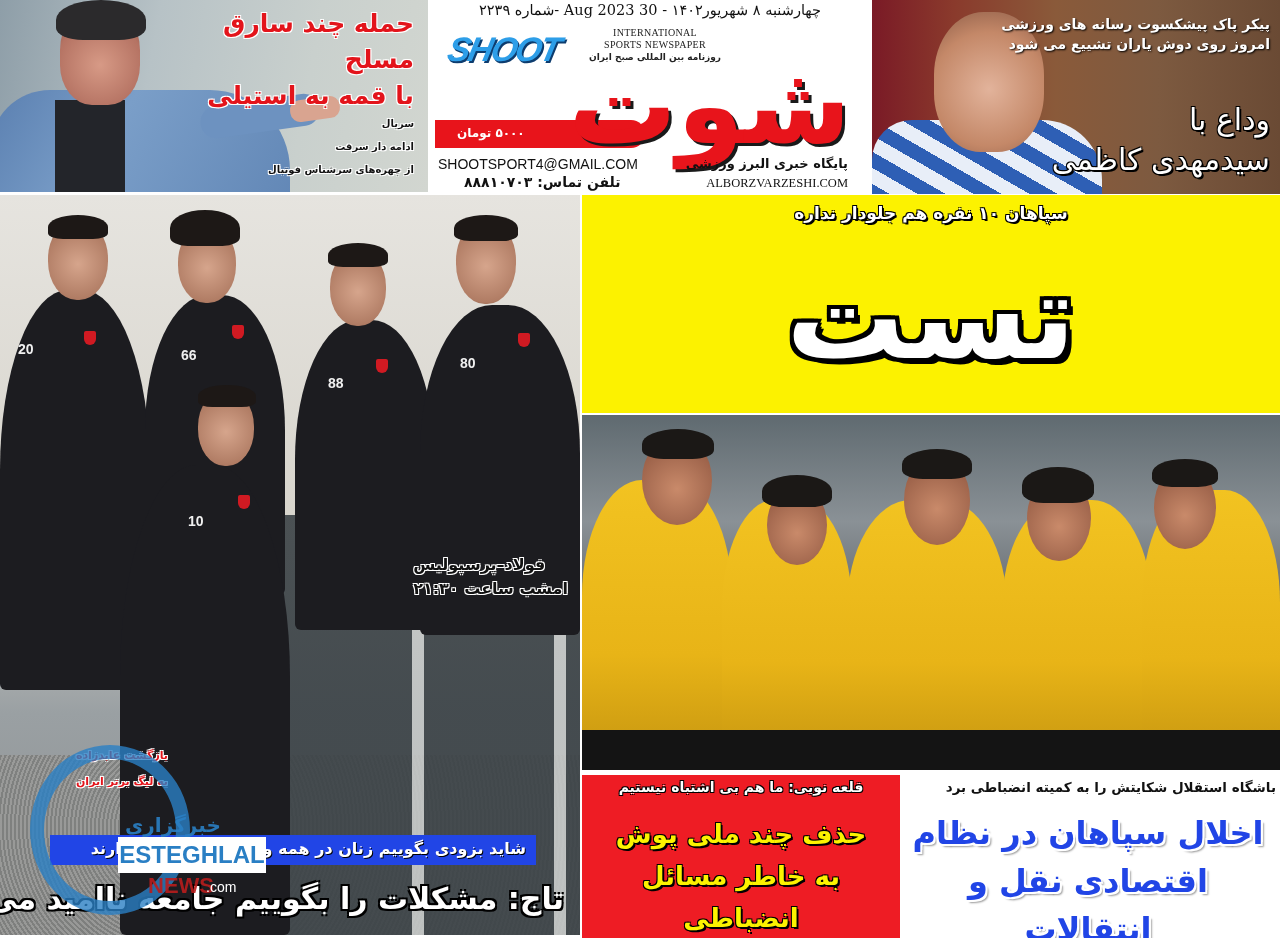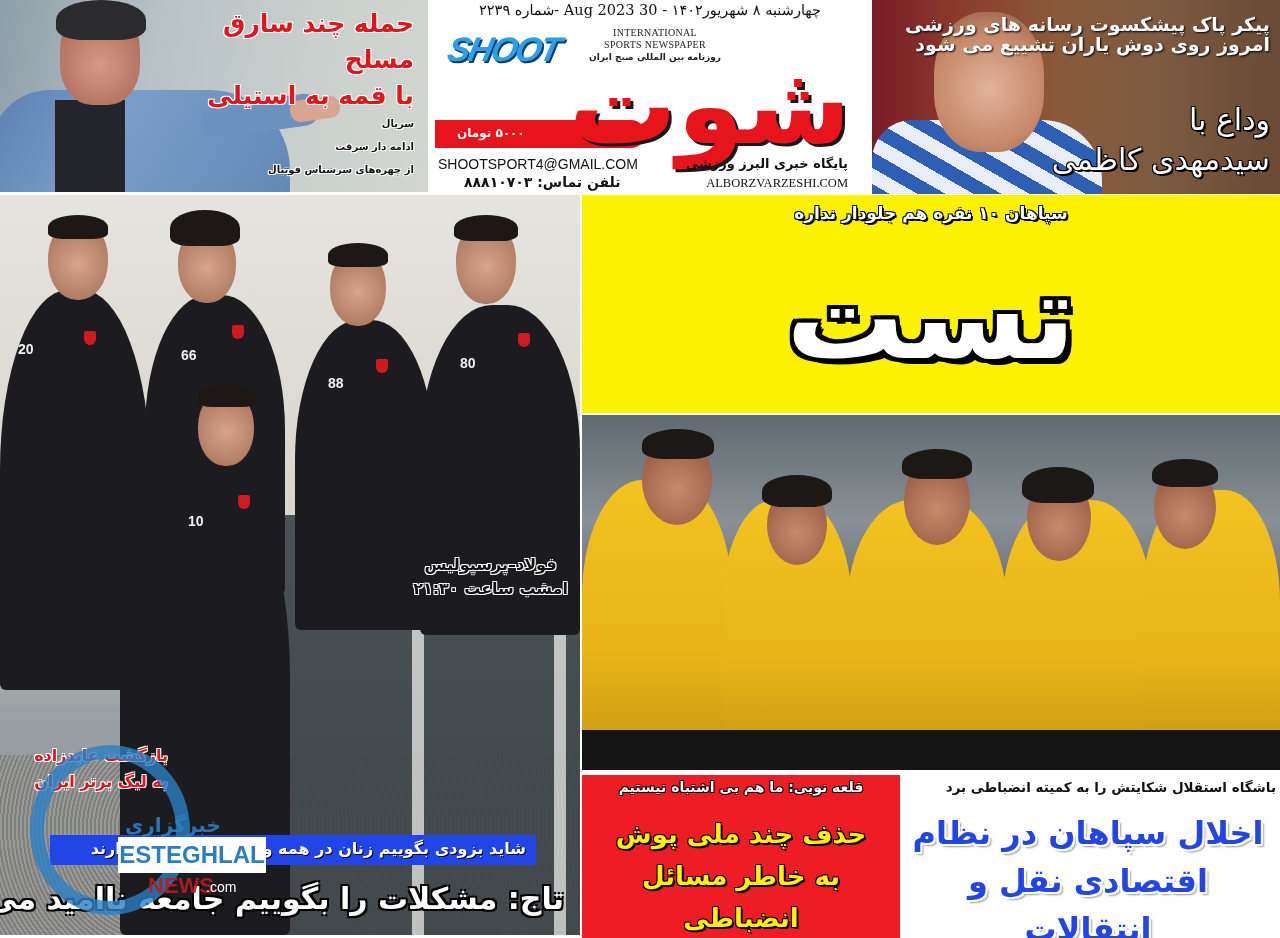--- a/index.html
+++ b/index.html
@@ -45,21 +45,21 @@
   .tl-sub { position: absolute; right: 14px; top: 112px; text-align: right; font-size: 10px; font-weight: bold; line-height: 23px; color: #111;
     text-shadow: 1px 1px 0 #fff, -1px -1px 0 #fff, 1px -1px 0 #fff, -1px 1px 0 #fff; }
 
   
   .story-tr { left: 872px; top: 0; width: 408px; height: 194px; overflow: hidden;
     background: linear-gradient(90deg, #7a1a26 0%, #8a3a2c 20%, #8a5a3a 45%, #7d5a40 70%, #6a4a34 100%); }
   .tr-person-head { position: absolute; left: 62px; top: 12px; width: 110px; height: 140px; border-radius: 45% 45% 42% 42%;
     background: radial-gradient(circle at 50% 55%, #e2b39b 0%, #c48868 60%, #8a5a46 100%); }
   .tr-person-shirt { position: absolute; left: 0px; top: 120px; width: 230px; height: 80px; border-radius: 40px 60px 0 0;
     background: repeating-linear-gradient(30deg, #2e5fb5 0 14px, #e8eef8 14px 28px); }
-  .tr-kicker { position: absolute; right: 10px; top: 14px; text-align: right; font-size: 19px; font-weight: bold; line-height: 20px; color: #fff;
+  .tr-kicker { position: absolute; right: 10px; top: 14px; text-align: right; font-size: 14px; font-weight: bold; line-height: 20px; color: #fff;
     text-shadow: 1px 1px 2px #000; }
   .tr-headline { position: absolute; right: 10px; top: 100px; text-align: right; font-size: 30px; font-weight: normal; line-height: 40px; color: #fff;
     text-shadow: 2px 2px 0 #000, -1px -1px 0 #000, 1px -1px 0 #000, -1px 1px 0 #000; }
 
   
   .main-yellow { left: 582px; top: 195px; width: 698px; height: 218px; background: #fcf200; }
   .my-kicker { position: absolute; top: 8px; left: 0; right: 0; text-align: center; font-size: 17px; font-weight: bold; color: #fff;
     text-shadow: 1px 1px 0 #000, -1px -1px 0 #000, 1px -1px 0 #000, -1px 1px 0 #000, 2px 2px 0 #000; }
   .my-headline { position: absolute; top: 42px; left: 0; right: 0; text-align: center; font-size: 118px; font-weight: bold; line-height: 160px; color: #fff;
     letter-spacing: -4px;
@@ -80,25 +80,25 @@
   .pp-player { position: absolute; background: #1c1c20; border-radius: 45% 45% 6px 6px; }
   .pp-head { position: absolute; border-radius: 48%; background: radial-gradient(circle at 50% 55%, #d6a58c 0%, #b07c64 65%, #4a3028 100%); }
   .pp-hair { position: absolute; border-radius: 50% 50% 25% 25%; background: #1d1816; }
   .pp-num { position: absolute; color: #f0f0f0; font-family: "Liberation Sans", sans-serif; font-weight: bold; font-size: 14px; direction: ltr; }
   .pp-badge { position: absolute; width: 12px; height: 14px; border-radius: 2px 2px 6px 6px; background: #d01a22; }
   .pp-chairs { position: absolute; left: 140px; top: 320px; width: 440px; height: 420px;
     background: repeating-linear-gradient(90deg, #3b4246 0 130px, #c4c7c6 130px 142px); opacity: 0.9; }
   .pp-floor { position: absolute; left: 0; top: 560px; width: 580px; height: 180px;
     background: repeating-radial-gradient(circle at 30% 40%, #9a9a98 0 2px, #7b7c7a 2px 4px); opacity: 0.85; }
 
-  .pp-match { position: absolute; right: 12px; top: 553px; text-align: center; font-size: 16px; font-weight: bold; line-height: 24px; color: #111;
+  .pp-match { position: absolute; right: 12px; top: 553px; text-align: left; font-size: 16px; font-weight: bold; line-height: 24px; color: #111;
     text-shadow: 1px 1px 0 #fff, -1px -1px 0 #fff, 1px -1px 0 #fff, -1px 1px 0 #fff; }
   .pp-headline { position: absolute; right: 10px; top: 650px; text-align: right; font-size: 52px; font-weight: bold; line-height: 70px; color: #e3141b;
     text-shadow: 2px 2px 0 #fff, -2px -2px 0 #fff, 2px -2px 0 #fff, -2px 2px 0 #fff; }
-  .pp-side { position: absolute; left: 8px; top: 740px; width: 160px; text-align: right; font-size: 16px; font-weight: bold; line-height: 26px; color: #e3141b;
+  .pp-side { position: absolute; left: 8px; top: 740px; width: 160px; text-align: right; font-size: 11px; font-weight: bold; line-height: 26px; color: #e3141b;
     text-shadow: 1px 1px 0 #fff, -1px -1px 0 #fff, 1px -1px 0 #fff, -1px 1px 0 #fff; }
   .pp-bluebar { position: absolute; left: 50px; right: 44px; top: 836px; height: 30px; background: #2145e6; color: #fff; font-size: 16px; font-weight: bold;
     text-align: right; padding: 4px 10px 0 0; text-shadow: 1px 1px 0 #000; white-space: nowrap; overflow: hidden; }
   .pp-bottom { position: absolute; left: 0; right: 0; top: 872px; text-align: right; padding-right: 16px; font-size: 30px; font-weight: bold; line-height: 56px; color: #fff;
     text-shadow: 2px 2px 0 #000, -2px -2px 0 #000, 2px -2px 0 #000, -2px 2px 0 #000; white-space: nowrap; }
 
   
   .watermark { position: absolute; left: 30px; top: 745px; width: 220px; height: 190px; pointer-events: none; }
   .wm-circle { position: absolute; left: 0; top: 0; width: 160px; height: 170px; border-radius: 50%; border: 14px solid #2a7fc4; opacity: 0.8; }
   .wm-fa { position: absolute; left: 95px; top: 68px; font-size: 20px; font-weight: bold; color: #2a7fc4; opacity: 0.9; }

